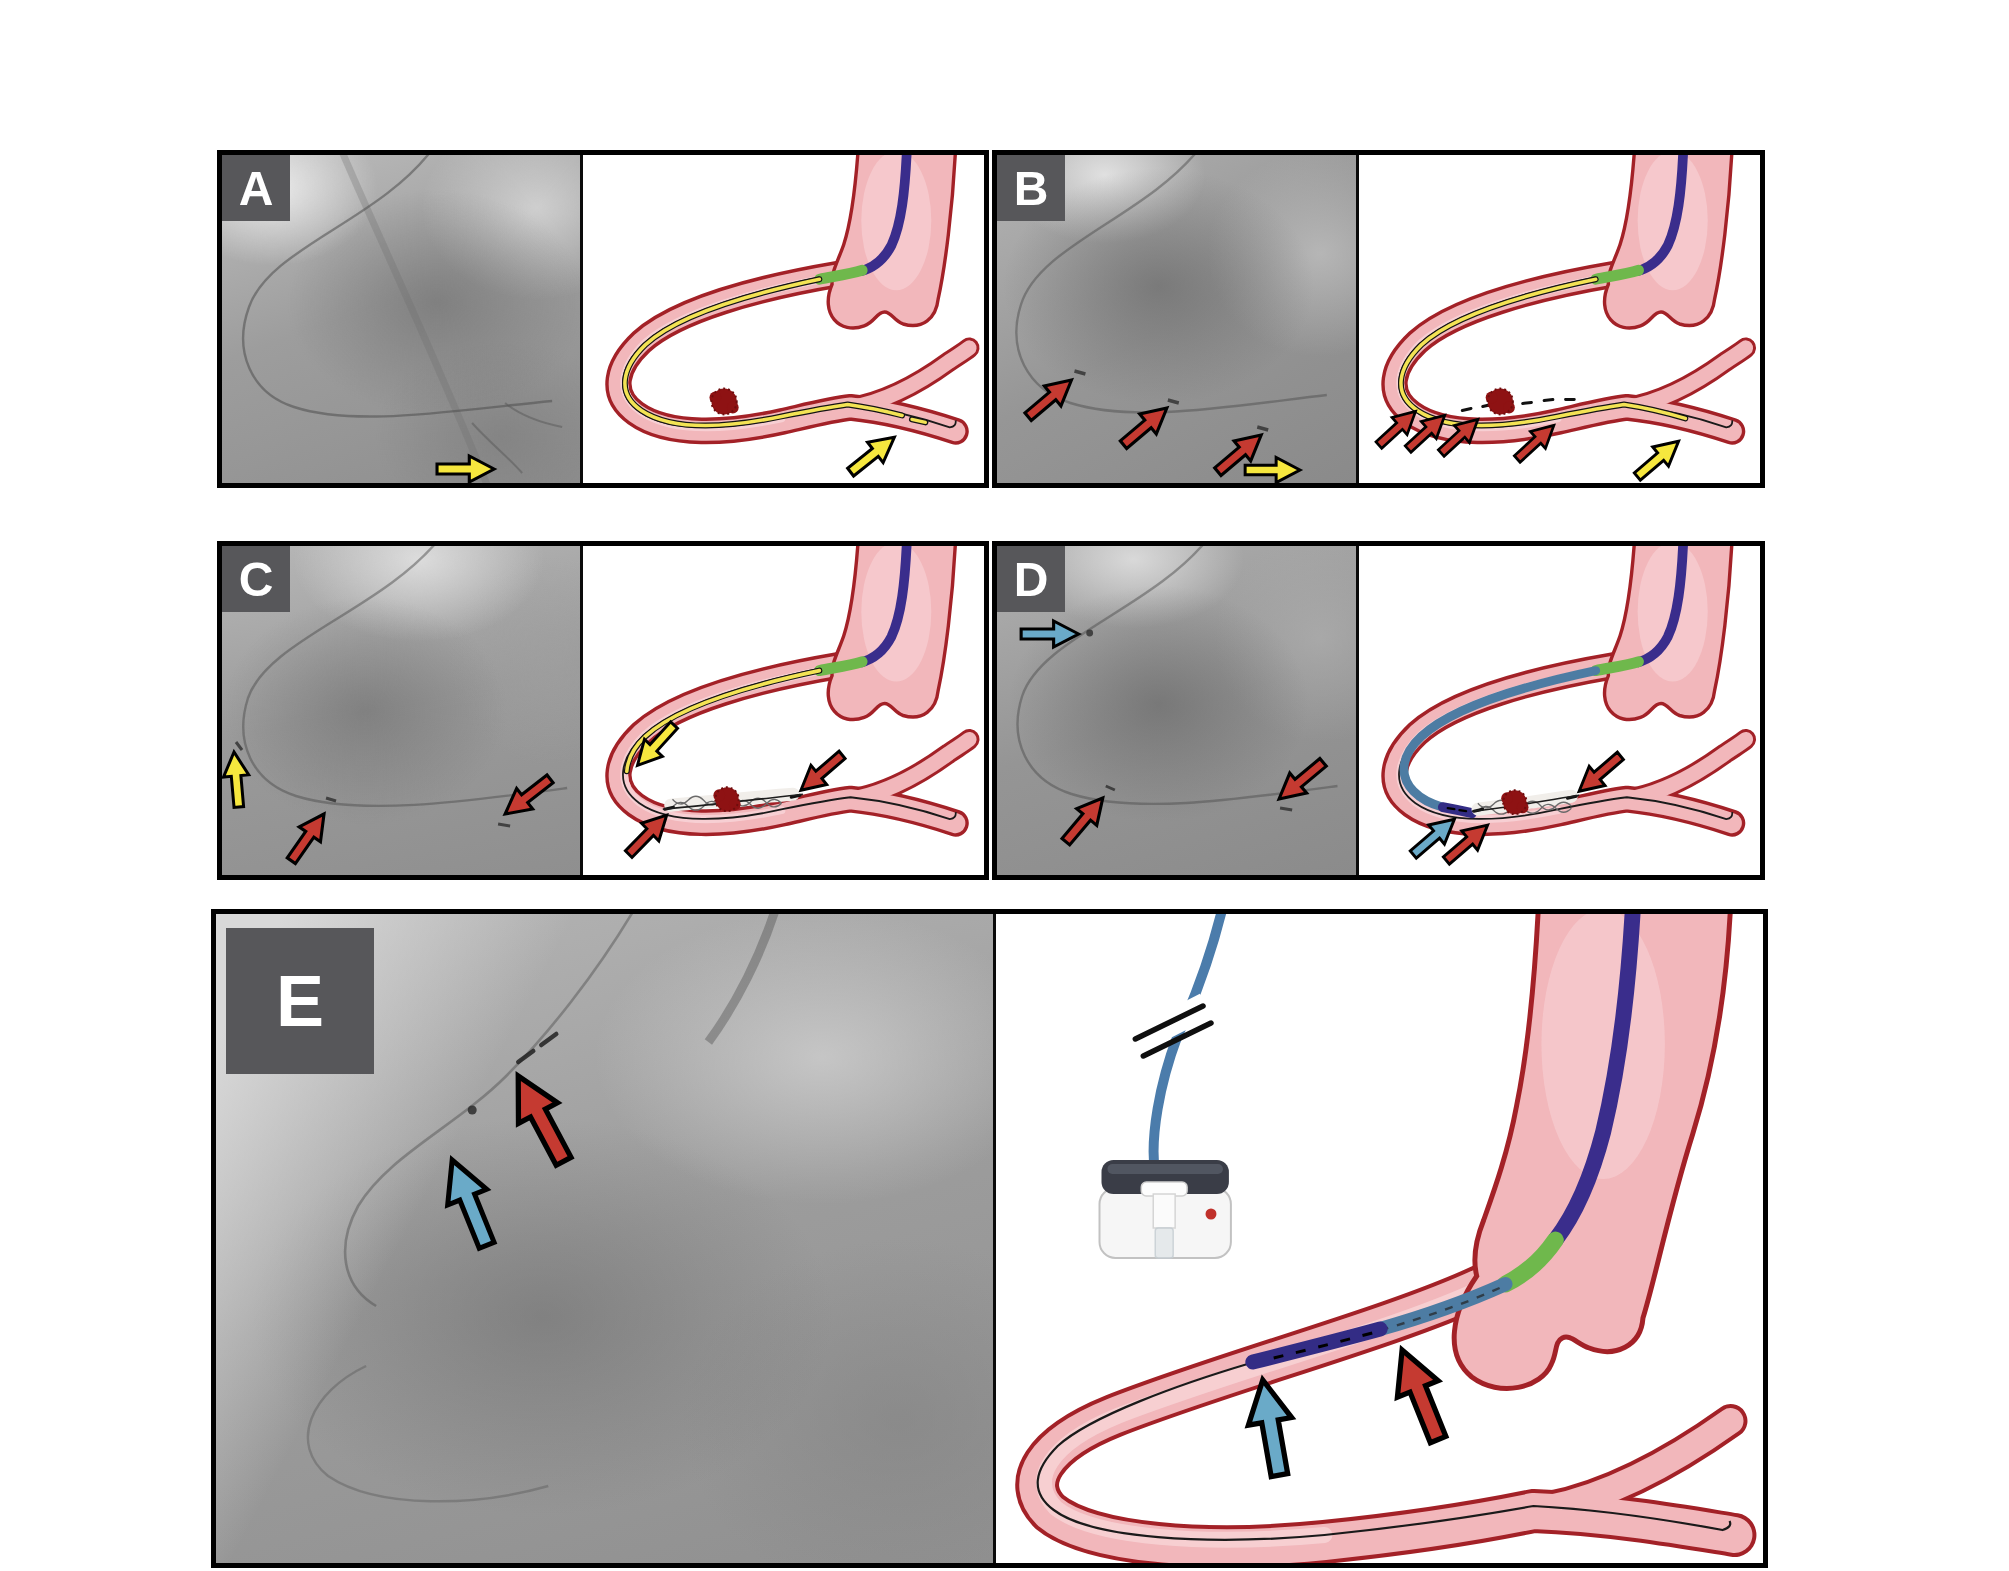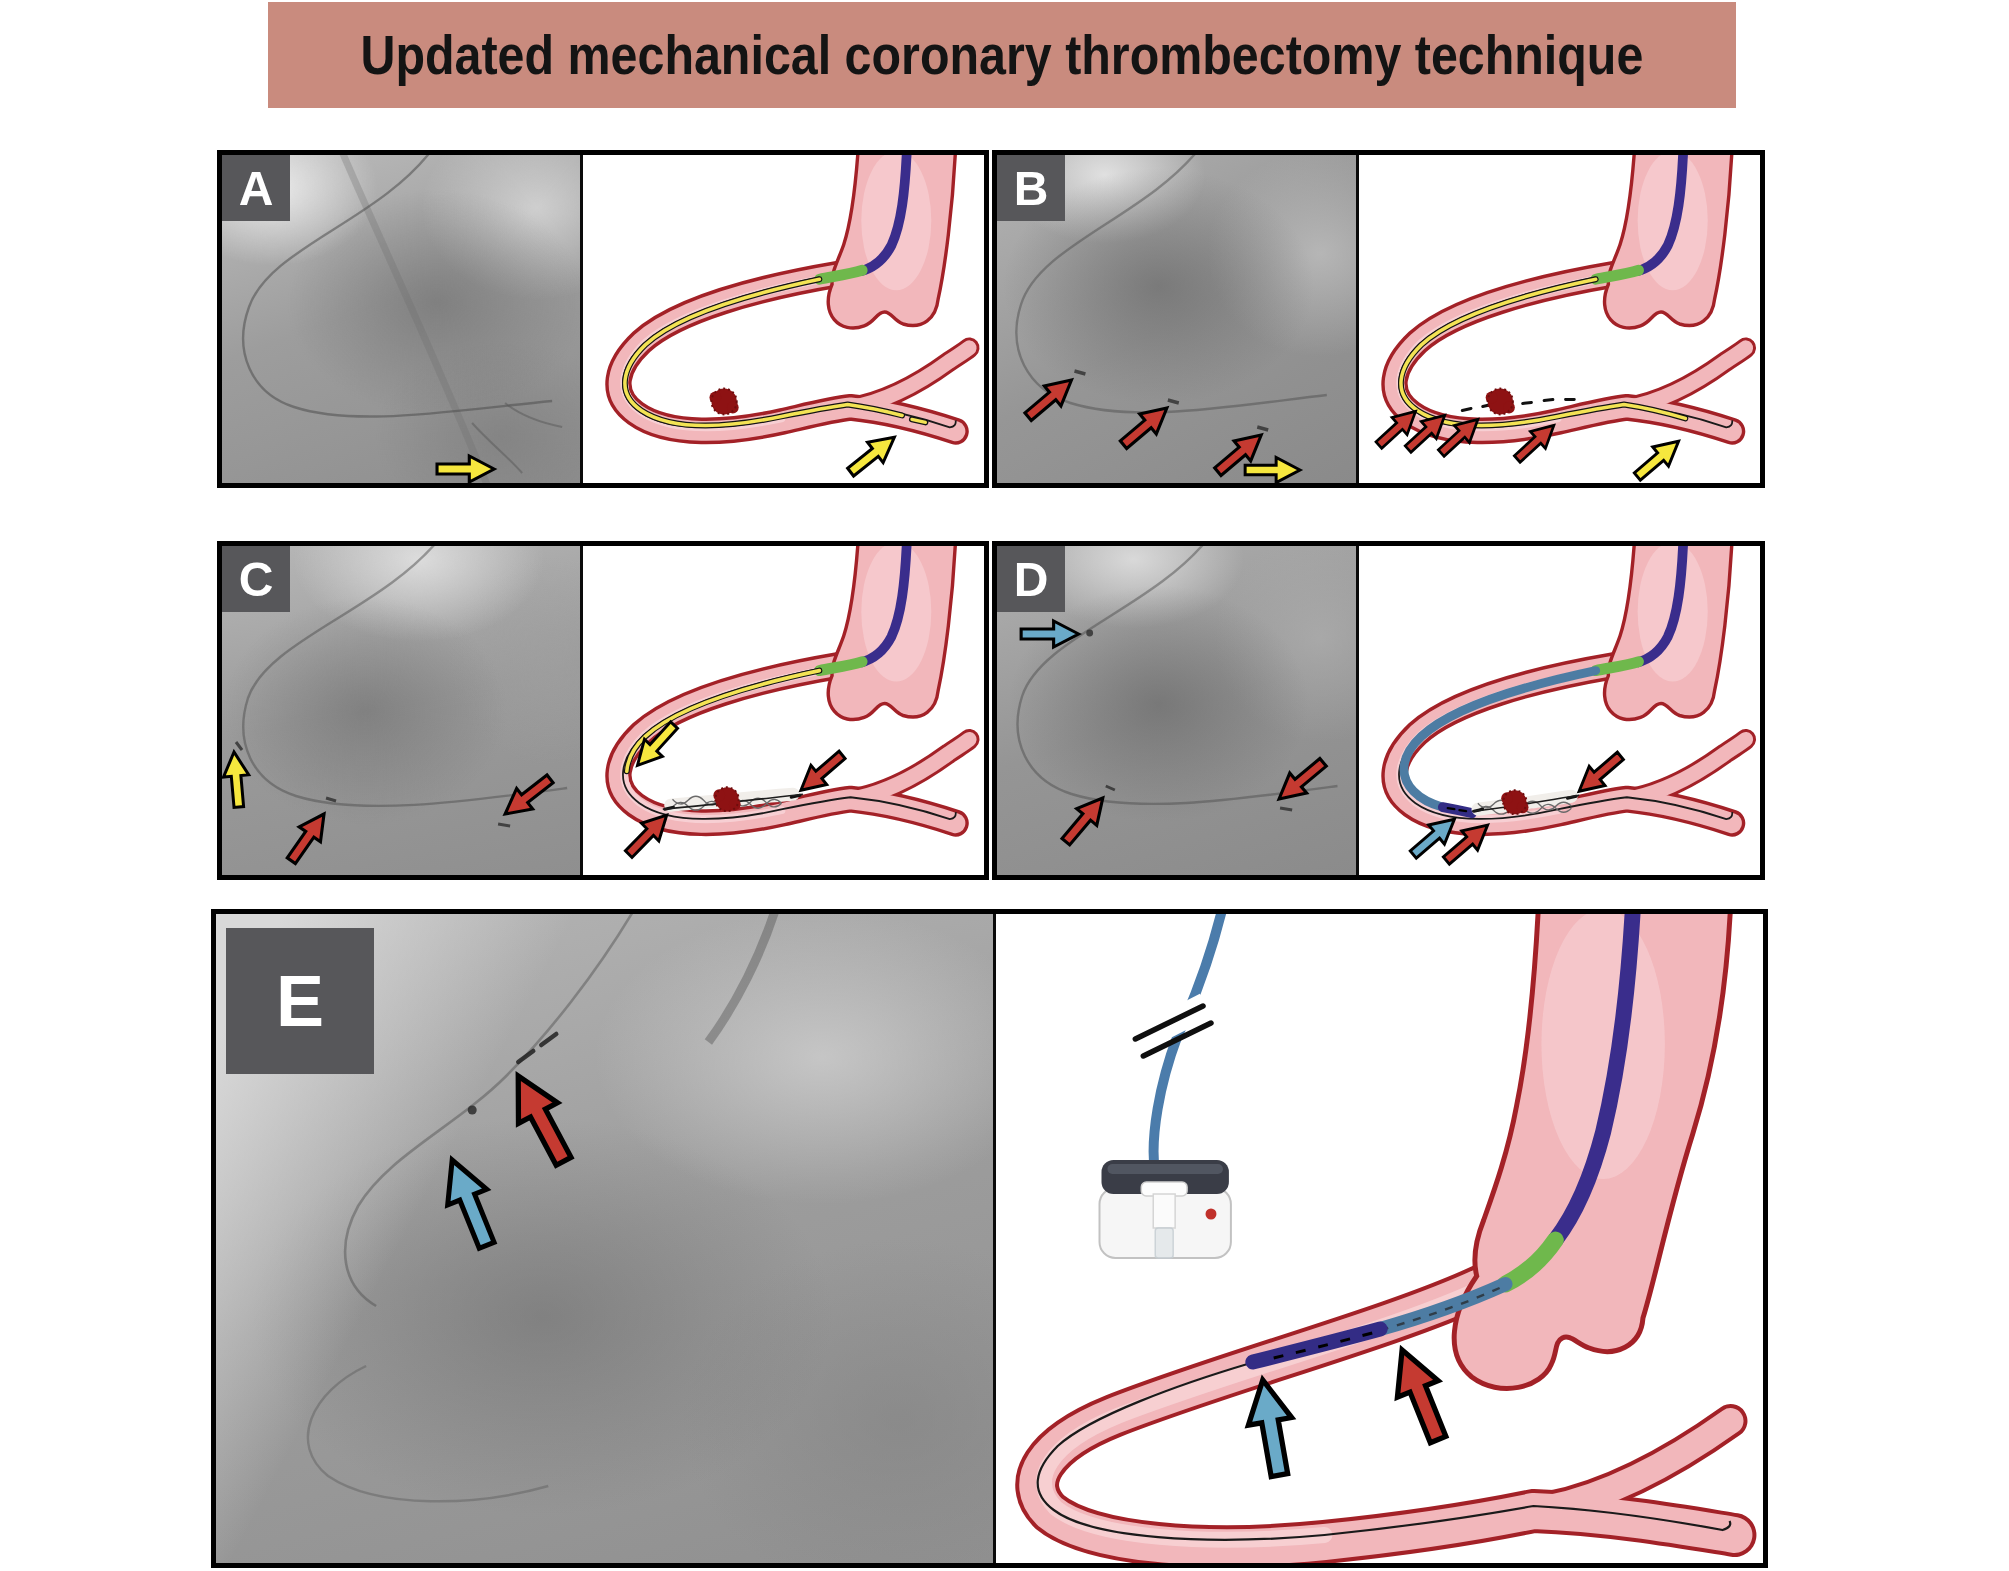--- a/index.html
+++ b/index.html
@@ -65,23 +65,20 @@
 <body>
 
 <div class="page">
 
   <svg width="0" height="0" style="position:absolute">
     <defs>
       <path id="barrow" d="M0 0 L-40 -21 L-40 -8 L-92 -8 L-92 8 L-40 8 L-40 21 Z"></path>
     </defs>
   </svg>
 
-  <div class="banner">
-    <h1>Updated mechanical coronary thrombectomy technique</h1>
-  </div>
 
   <div class="panel panel-ab" style="left:217px;top:150px;width:772px;height:338px">
     <div class="angio ag-a">
       <div class="label-box">
         <span>A</span>
       </div>
       <svg class="fill" viewBox="0 0 358 328" preserveAspectRatio="none">
         <path d="M118 -8 C160 90 215 205 265 330" style="stroke:#6d6d6d;stroke-width:7;opacity:.3;fill:none"></path>
         <path d="M212 -8 C158 66 48 92 27 152 C11 196 29 238 72 252 C134 272 226 256 330 246" style="stroke:#4f4f4f;stroke-width:2.4;opacity:.55;fill:none"></path>
         <path d="M250 268 C268 288 284 300 300 318 M283 248 C300 262 320 268 340 272" style="stroke:#585858;stroke-width:2;opacity:.5;fill:none"></path>

